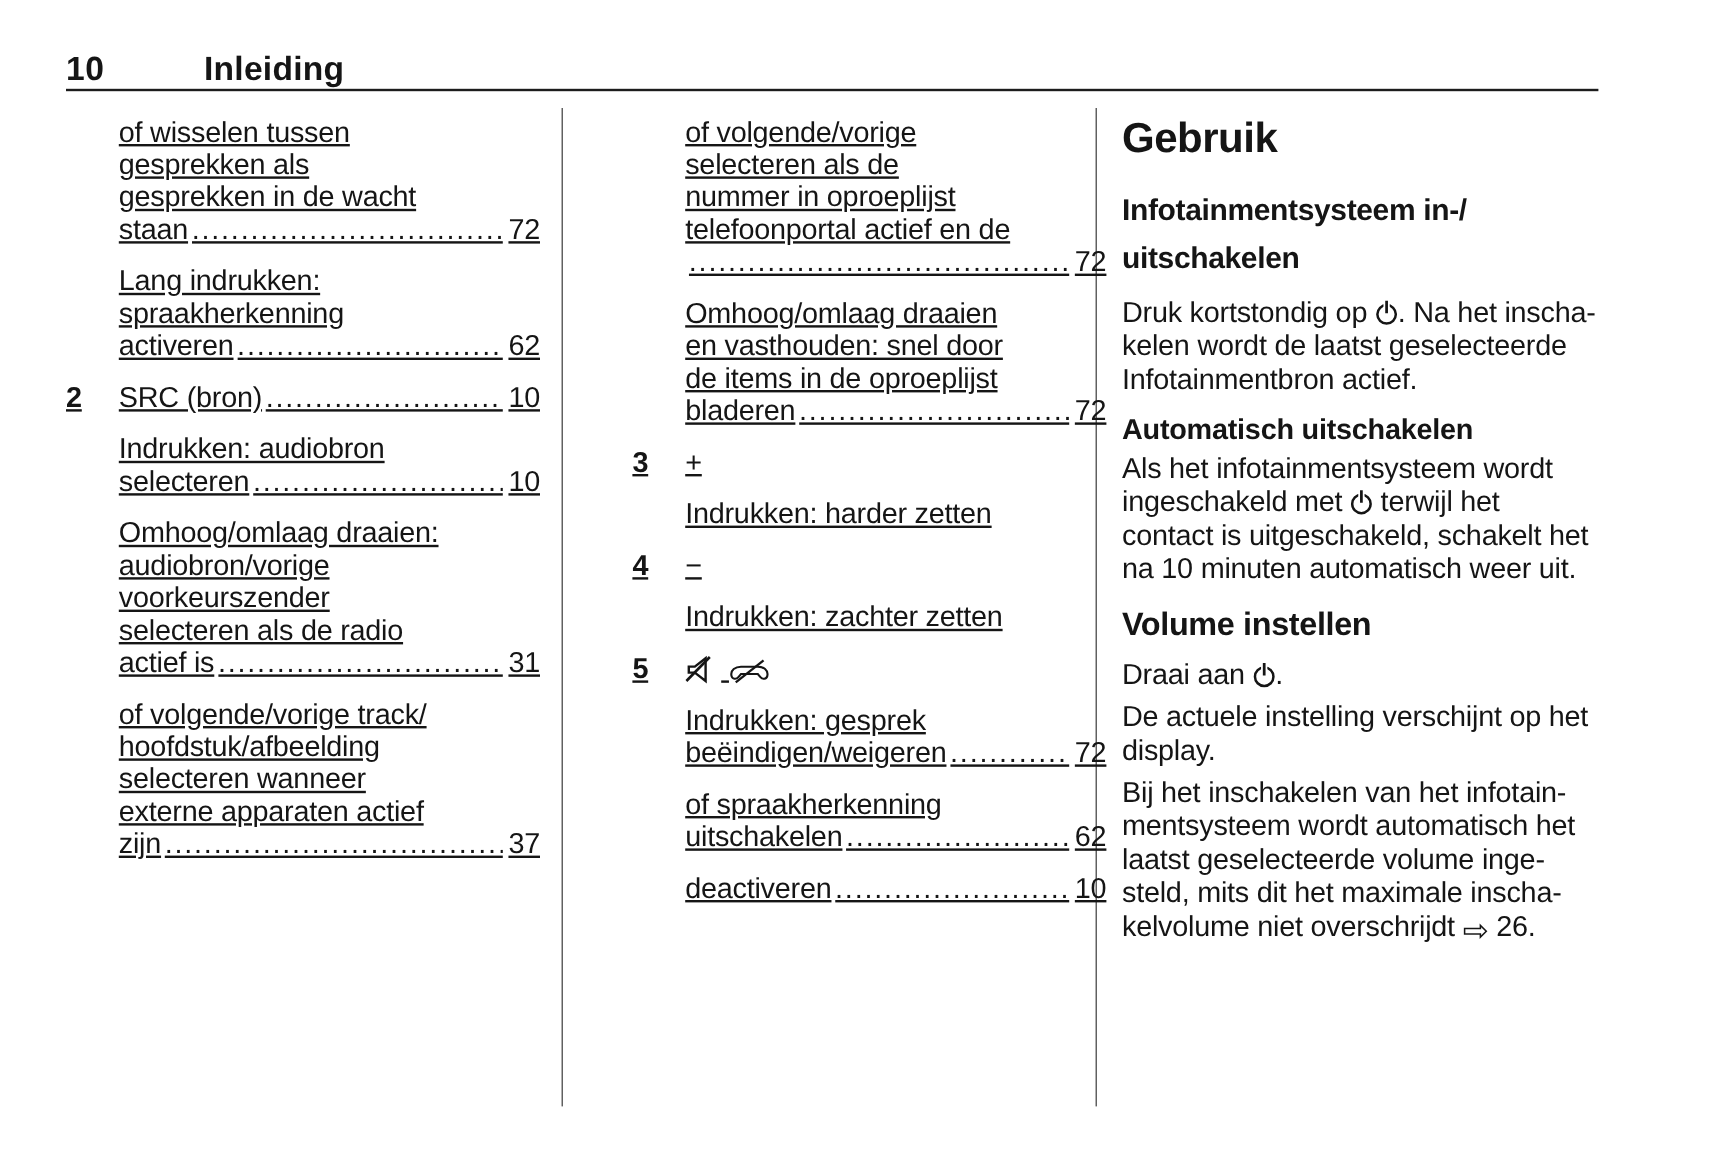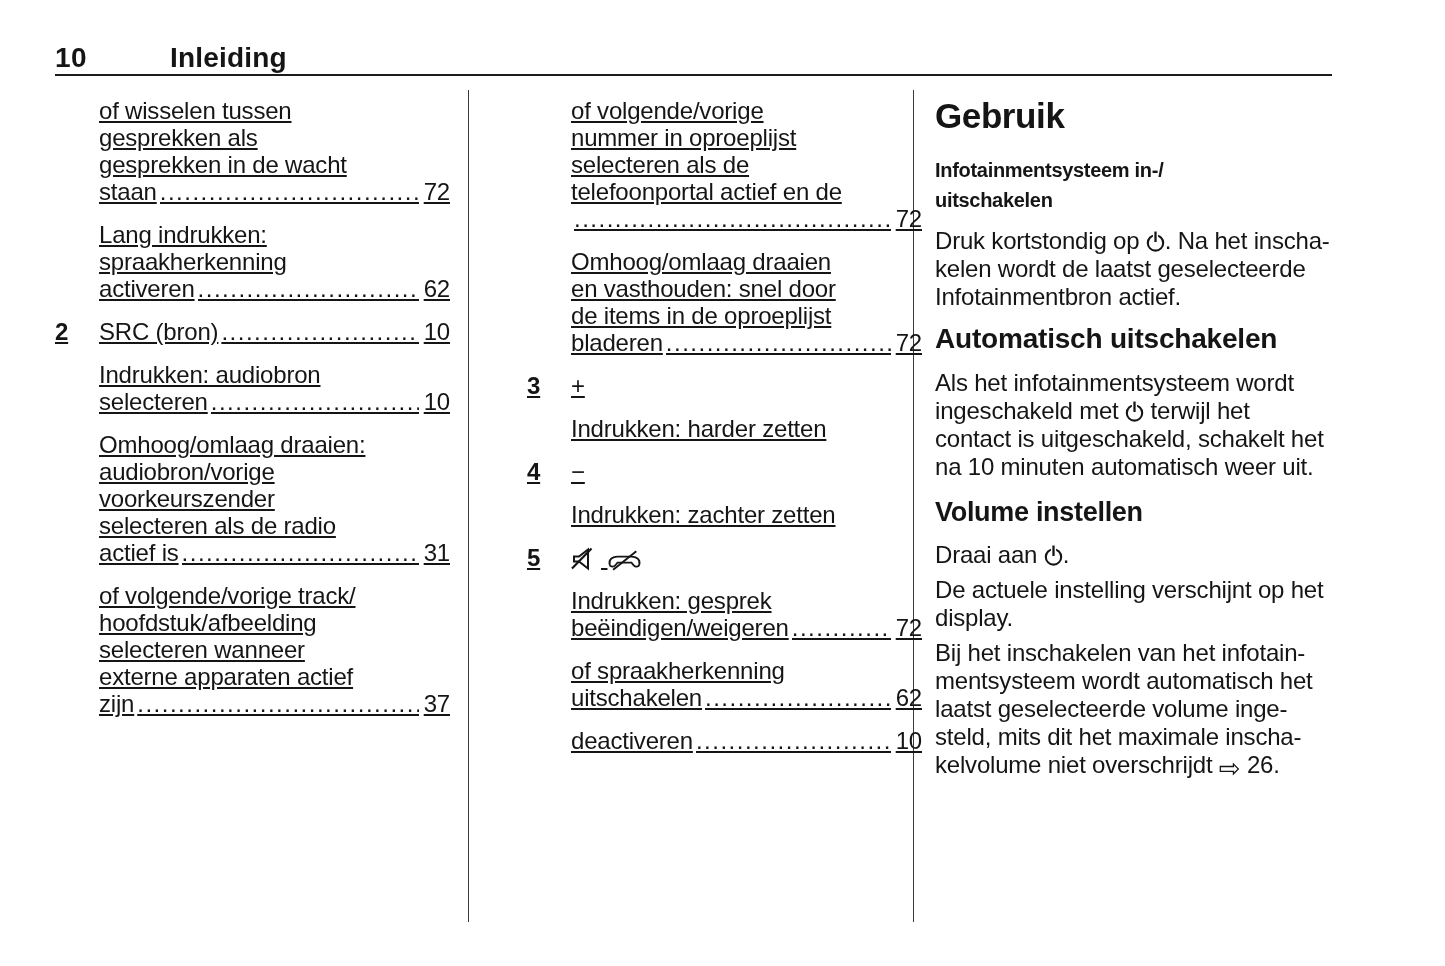--- a/index.html
+++ b/index.html
@@ -26,23 +26,23 @@
   .entry .num { width:44px; flex:0 0 44px; font-weight:bold; }
   .entry .body { flex:1; min-width:0; }
   .tline { white-space:nowrap; }
   .tline.tail { display:flex; align-items:flex-start; white-space:nowrap; }
   .leader { flex:1; overflow:hidden; white-space:nowrap; margin:0 5px 0 3px; }
   .leader::after { content:"...................................................................."; letter-spacing:1.5px; }
   .pg { flex:0 0 auto; text-align:right; }
   
   .blk { margin:0 0 8px 0; }
   .blk.h1 { font-size:35px; line-height:38px; font-weight:bold; letter-spacing:-0.4px; margin:0 0 20px 0; }
-  .blk.h2 { font-size:20px; line-height:30px; font-weight:bold; letter-spacing:-0.3px; margin:0 0 12px 0; }
+  .blk.h2 { font-size:25px; line-height:40px; font-weight:bold; letter-spacing:-0.3px; margin:0 0 12px 0; }
   .blk.h2s { font-size:27px; line-height:30px; font-weight:bold; letter-spacing:-0.3px; margin:16px 0 14px 0; }
-  .blk.h3 { font-size:28px; line-height:28px; font-weight:bold; margin:14px 0 16px 0; }
+  .blk.h3 { font-size:24px; line-height:28px; font-weight:bold; margin:14px 0 4px 0; }
   .blk.p  { font-size:24px; line-height:28px; margin:0 0 7px 0; }
   
   .inline-icon { display:inline-block; vertical-align:-4px; line-height:0; color:#151515; }
   .inline-icon svg { display:inline-block; }
   .uarrow { font-family:"DejaVu Sans",sans-serif; font-size:26px; line-height:0; vertical-align:0px; display:inline; }
   .icnrow .inline-icon { vertical-align:-5px; margin-right:6px; }
 </style>
 </head>
 <body>
 
@@ -126,22 +126,22 @@
             <span class="pg">37</span>
           </div>
         </div>
       </div>
     </section>
   <section class="col col2" id="toccol1">
       <div class="entry">
         <span class="num"></span>
         <div class="body">
           <div class="tline">of volgende/vorige</div>
+          <div class="tline">selecteren als de</div>
           <div class="tline">nummer in oproeplijst</div>
-          <div class="tline">selecteren als de</div>
           <div class="tline">telefoonportal actief en de</div>
           <div class="tline tail">
             <span class="leader"></span>
             <span class="pg">72</span>
           </div>
         </div>
       </div>
       <div class="entry">
         <span class="num"></span>
         <div class="body">

